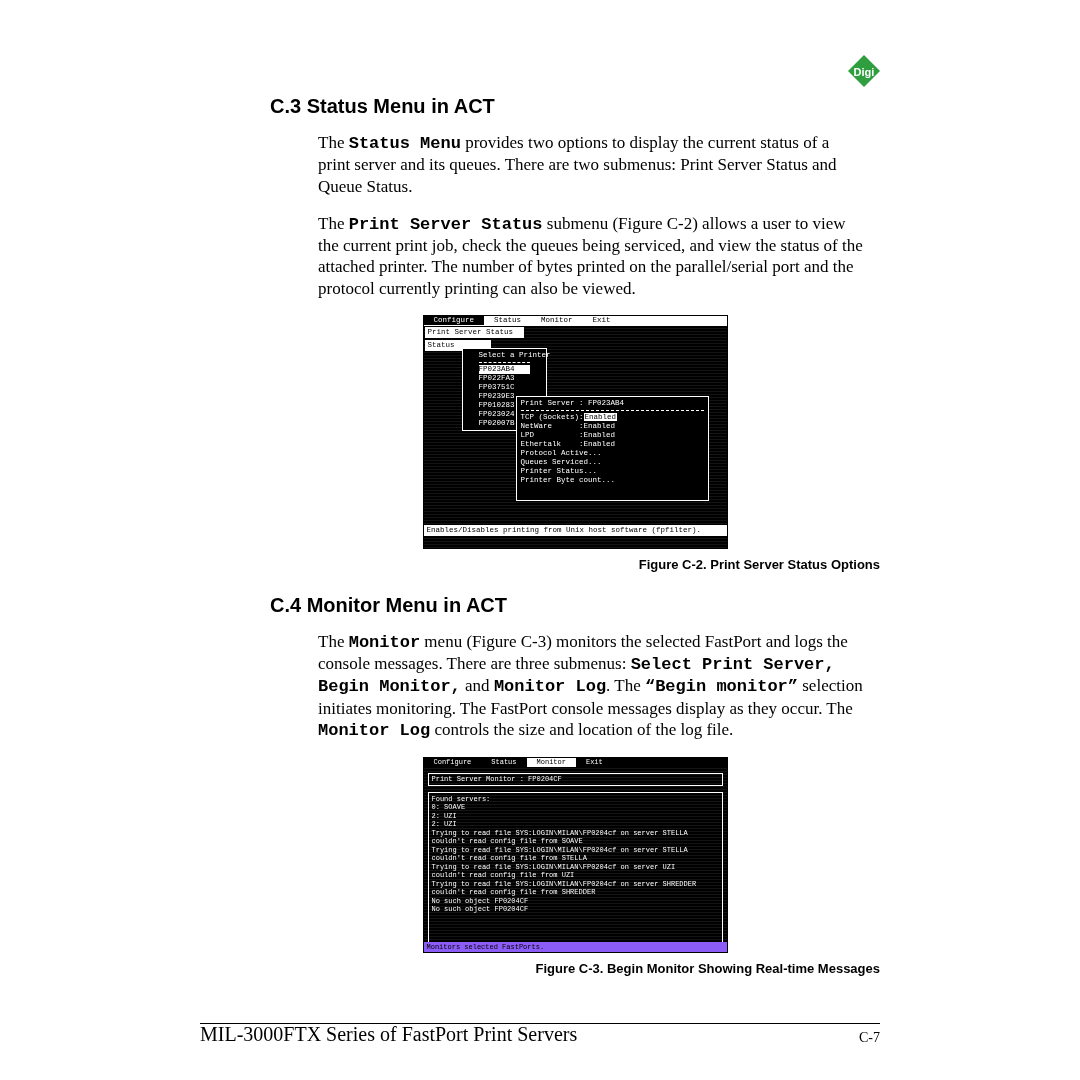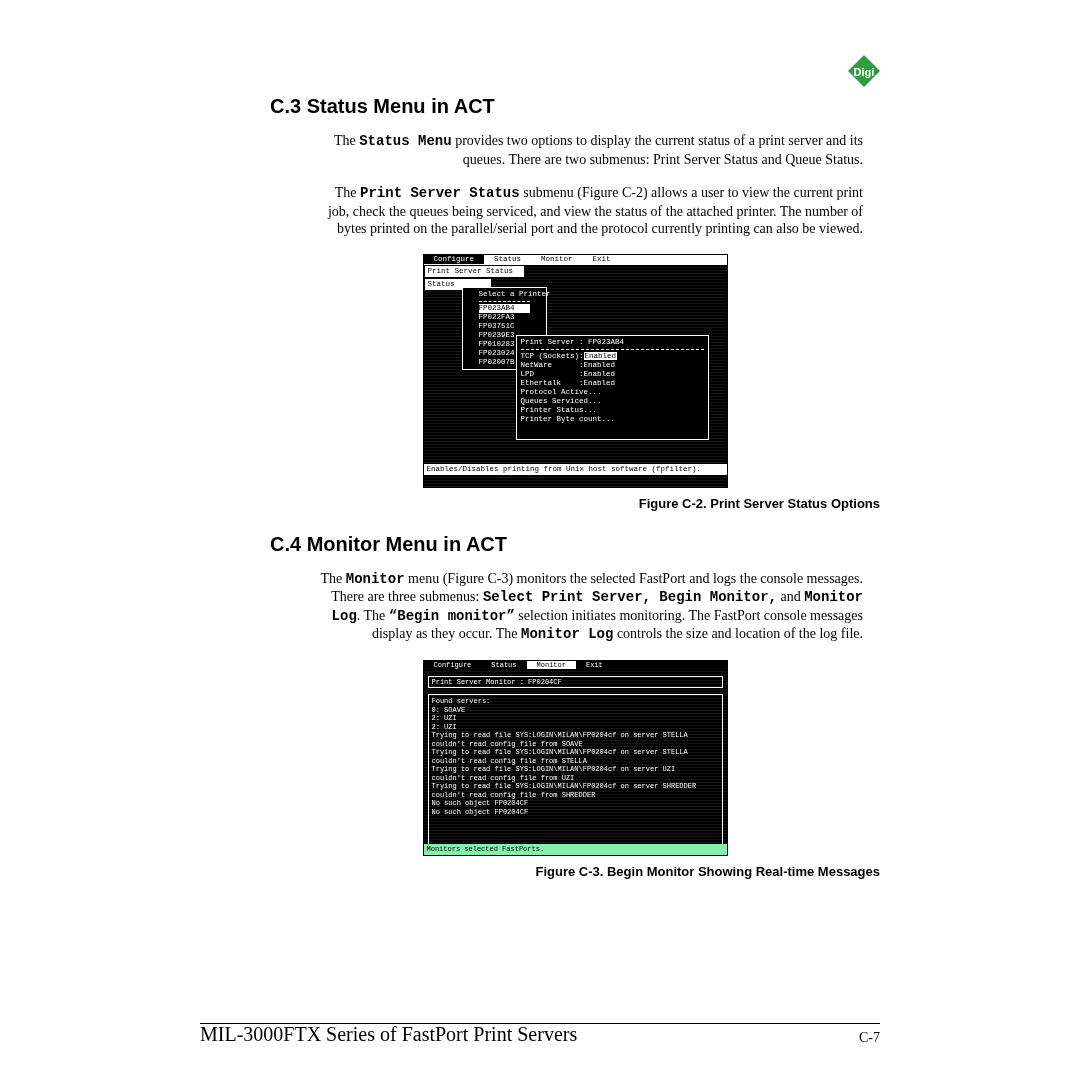--- a/index.html
+++ b/index.html
@@ -27,23 +27,22 @@
   .section-head {
     font-family: Arial, Helvetica, sans-serif;
     font-weight: bold;
     font-size: 20px;
     margin: 60px 0 14px 0;
   }
   .section-head.first { margin-top: 55px; }
   .body-text {
     margin-left: 48px;
     width: 545px;
-    font-size: 14px;
+    font-size: 17px;
     line-height: 1.25;
-    text-align: right;
   }
   .body-text p { margin: 0 0 16px 0; }
   .mono { font-family: "Courier New", Courier, monospace; font-weight: bold; }
   .figcap {
     font-family: Arial, Helvetica, sans-serif;
     font-weight: bold;
     font-size: 13px;
     text-align: right;
     margin: 8px auto 22px auto;
   }
@@ -101,21 +100,21 @@
   .t2 .title-box {
     position:relative; z-index:2; margin:6px 4px 0 4px; border:1px solid #fff;
     padding:1px 3px;
   }
   .t2 .log-box {
     position:relative; z-index:2; margin:6px 4px 0 4px; border:1px solid #fff;
     padding:2px 3px 10px 3px; height:160px; box-sizing:border-box;
   }
   .t2 .log-box div { white-space: pre; }
   .t2 .statusbar2 {
-    position:absolute; bottom:0; left:0; right:0; background:#86efac; color:#000;
+    position:absolute; bottom:0; left:0; right:0; background:#8b5cf6; color:#000;
     padding:1px 3px; z-index:3;
   }
 
   .footer-line {
     position: absolute; left: 200px; right: 200px; bottom: 56px;
     border-top: 1px solid #000;
   }
   .footer-left {
     position: absolute; left: 200px; bottom: 34px;
     font-size: 20px;

